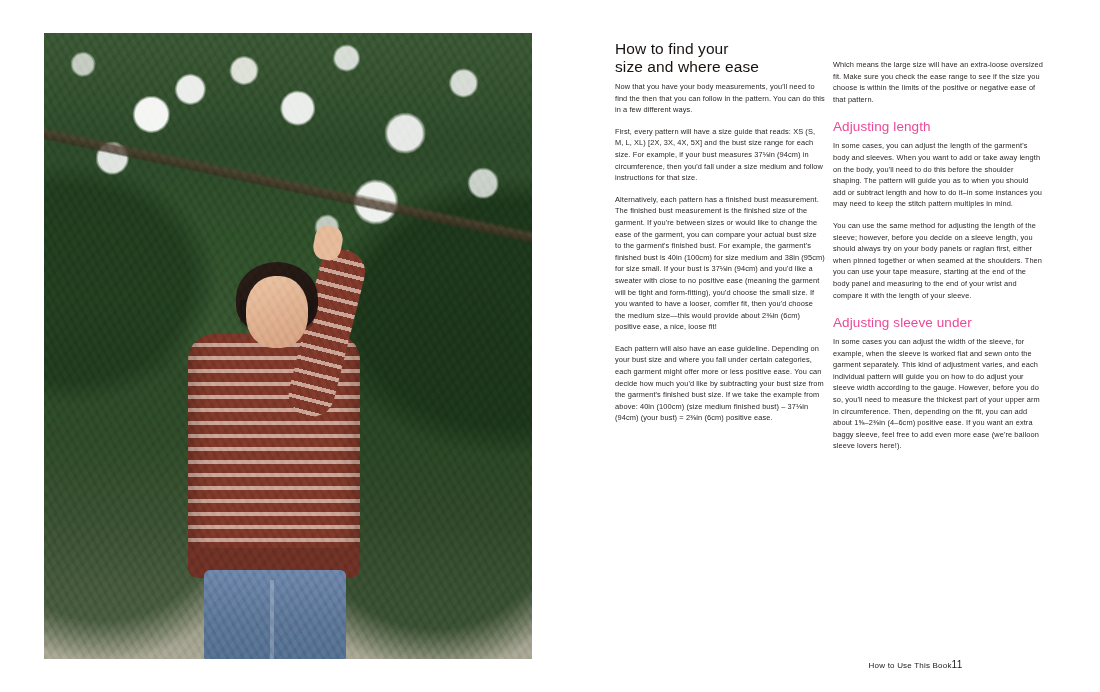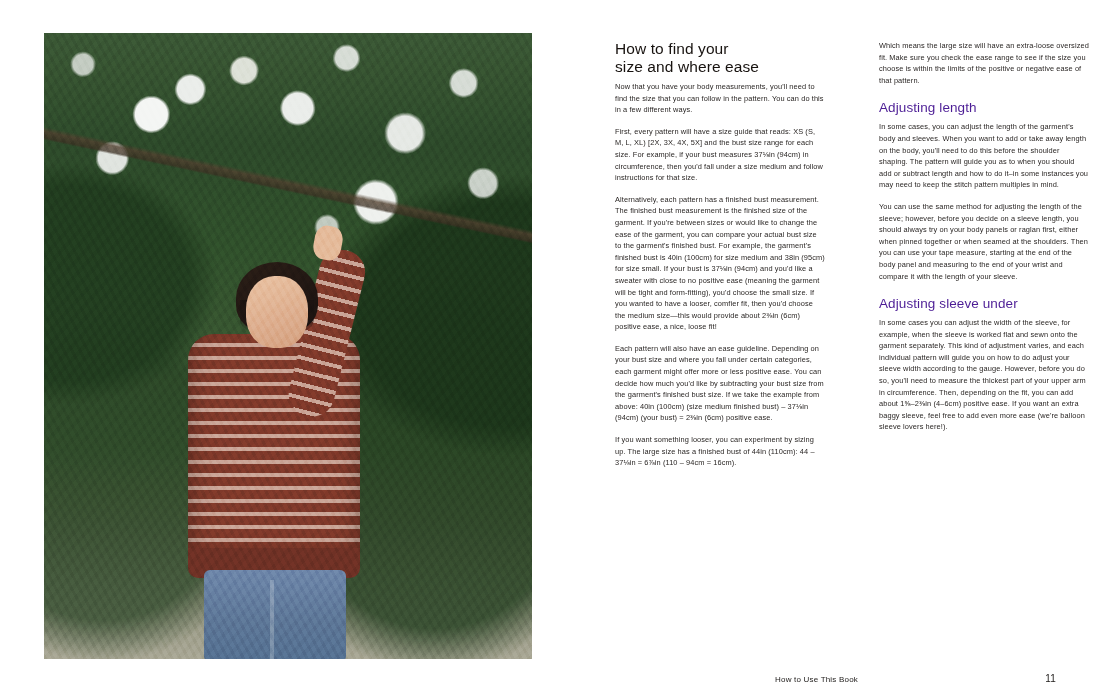--- a/index.html
+++ b/index.html
@@ -169,52 +169,52 @@
   .col {
     position: absolute;
     top: 40px;
     width: 210px;
     font-size: 7.4px;
     line-height: 11.6px;
     color: #231f1d;
     letter-spacing: 0.1px;
   }
   .col-1 { left: 615px; }
-  .col-2 { left: 879px; }
+  .col-2 { left: 833px; margin-top: 19px; }
 
   h1.title {
     font-size: 15.5px;
     line-height: 17.5px;
     font-weight: 400;
     margin: 0 0 6px 0;
     color: #17120f;
     letter-spacing: 0.1px;
   }
   h2.subhead {
     font-size: 13.5px;
     line-height: 16px;
     font-weight: 400;
     margin: 14px 0 5px 0;
-    color: #4c1d95;
+    color: #ec4899;
     letter-spacing: 0.1px;
   }
   p.para {
     margin: 0 0 10px 0;
   }
   p.para:last-child { margin-bottom: 0; }
 
   
   .footer {
     position: absolute;
     left: 615px;
     right: 44px;
-    bottom: 8px;
+    bottom: 22px;
     display: flex;
     align-items: baseline;
-    justify-content: space-between;
+    justify-content: center;
     font-size: 8px;
     color: #1d1a18;
     letter-spacing: 0.2px;
   }
   .footer .running-head {
     margin-left: 160px;
   }
   .footer .page-number {
     font-size: 10px;
   }
@@ -237,25 +237,24 @@
         <div class="hand"></div>
       </div>
     </div>
   </div>
 
   <div class="col col-1">
     <h1 class="title">
       <span>How to find your</span><br>
       <span>size and where ease</span>
     </h1>
-    <p class="para">Now that you have your body measurements, you'll need to find the size that you can follow in the pattern. You can do this in a few different ways.</p>
+    <p class="para">Now that you have your body measurements, you'll need to find the then that you can follow in the pattern. You can do this in a few different ways.</p>
     <p class="para">First, every pattern will have a size guide that reads: XS (S, M, L, XL) [2X, 3X, 4X, 5X] and the bust size range for each size. For example, if your bust measures 37⅛in (94cm) in circumference, then you'd fall under a size medium and follow instructions for that size.</p>
     <p class="para">Alternatively, each pattern has a finished bust measurement. The finished bust measurement is the finished size of the garment. If you're between sizes or would like to change the ease of the garment, you can compare your actual bust size to the garment's finished bust. For example, the garment's finished bust is 40in (100cm) for size medium and 38in (95cm) for size small. If your bust is 37⅛in (94cm) and you'd like a sweater with close to no positive ease (meaning the garment will be tight and form-fitting), you'd choose the small size. If you wanted to have a looser, comfier fit, then you'd choose the medium size—this would provide about 2⅜in (6cm) positive ease, a nice, loose fit!</p>
     <p class="para">Each pattern will also have an ease guideline. Depending on your bust size and where you fall under certain categories, each garment might offer more or less positive ease. You can decide how much you'd like by subtracting your bust size from the garment's finished bust size. If we take the example from above: 40in (100cm) (size medium finished bust) – 37⅛in (94cm) (your bust) = 2⅜in (6cm) positive ease.</p>
-    <p class="para">If you want something looser, you can experiment by sizing up. The large size has a finished bust of 44in (110cm): 44 – 37⅛in = 6⅞in (110 – 94cm = 16cm).</p>
   </div>
 
   <div class="col col-2">
     <p class="para">Which means the large size will have an extra-loose oversized fit. Make sure you check the ease range to see if the size you choose is within the limits of the positive or negative ease of that pattern.</p>
 
     <h2 class="subhead">Adjusting length</h2>
     <p class="para">In some cases, you can adjust the length of the garment's body and sleeves. When you want to add or take away length on the body, you'll need to do this before the shoulder shaping. The pattern will guide you as to when you should add or subtract length and how to do it–in some instances you may need to keep the stitch pattern multiples in mind.</p>
     <p class="para">You can use the same method for adjusting the length of the sleeve; however, before you decide on a sleeve length, you should always try on your body panels or raglan first, either when pinned together or when seamed at the shoulders. Then you can use your tape measure, starting at the end of the body panel and measuring to the end of your wrist and compare it with the length of your sleeve.</p>
 
     <h2 class="subhead">Adjusting sleeve under</h2>

